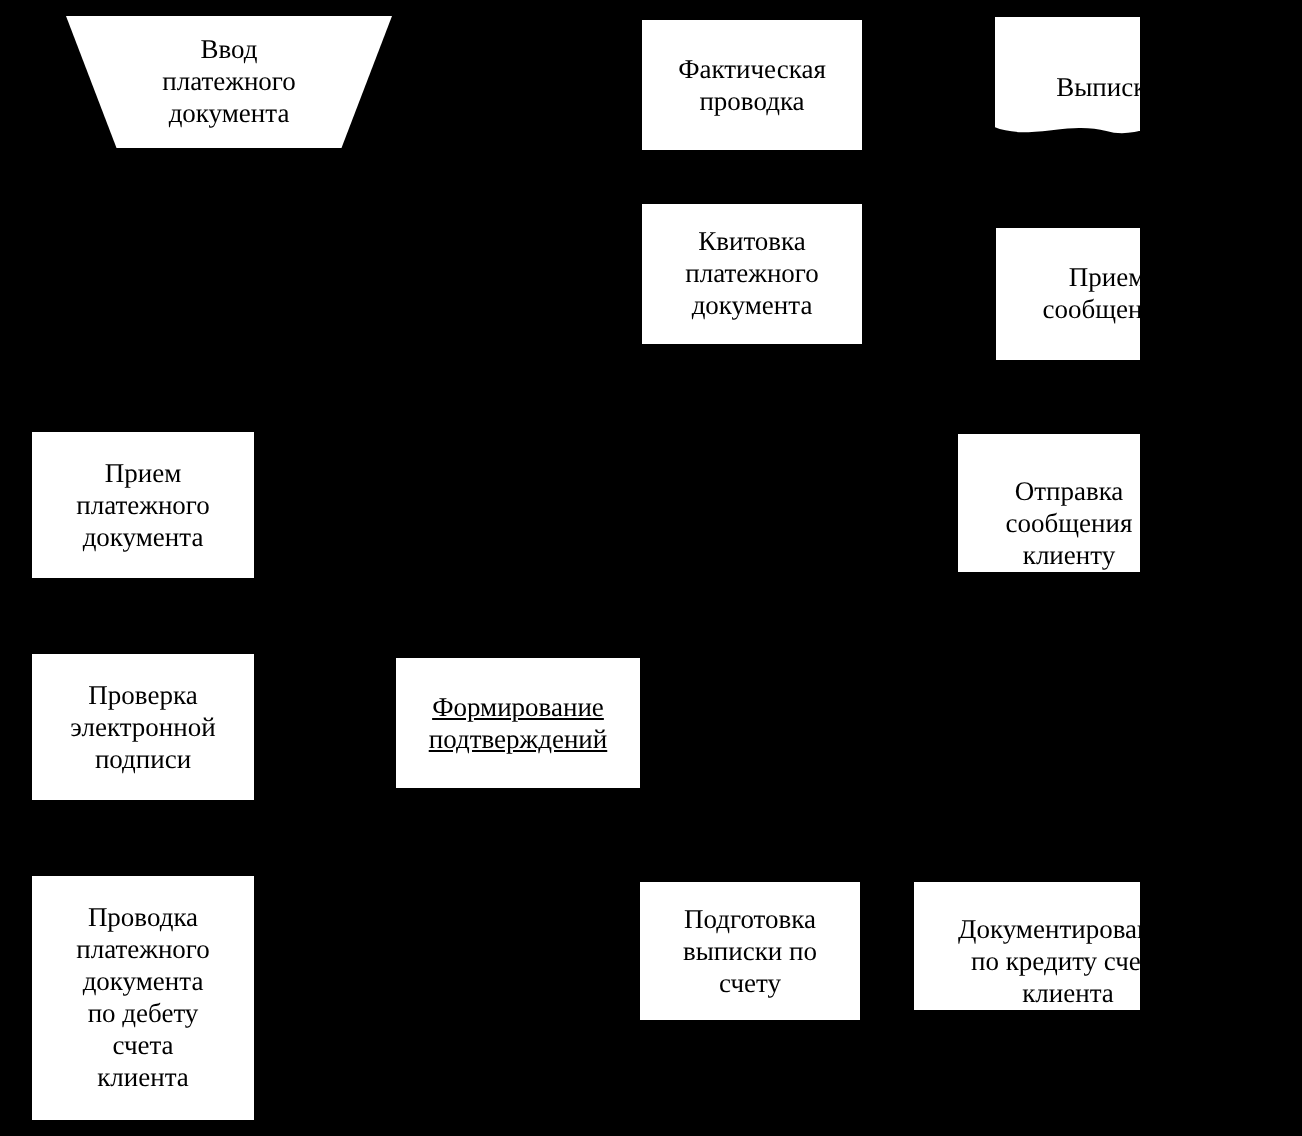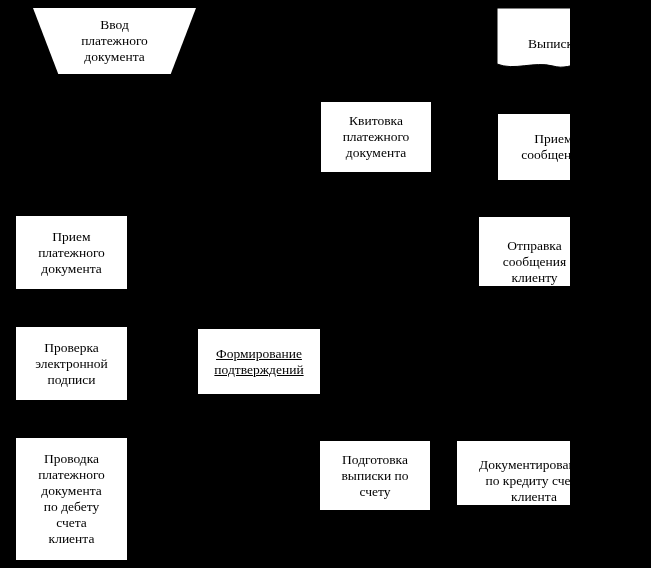--- a/index.html
+++ b/index.html
@@ -71,20 +71,24 @@
 <body>
 
 <div class="canvas">
 
   <div class="node trapezoid n-input">
     <span class="label">Ввод
 платежного
 документа</span>
   </div>
 
+  <div class="node n-actual">
+    <span class="label">Фактическая
+проводка</span>
+  </div>
 
   <div class="node document n-statement">
     <svg viewBox="0 0 113 62" preserveAspectRatio="none" aria-hidden="true">
       <path d="M0 0 L113 0 L113 52 C94 44 76 64 56 58 C37 53 17 63 0 56 Z" fill="#ffffff" stroke="#000000" stroke-width="1"></path>
     </svg>
     <span class="label">Выписка</span>
   </div>
 
   <div class="node n-matching">
     <span class="label">Квитовка

